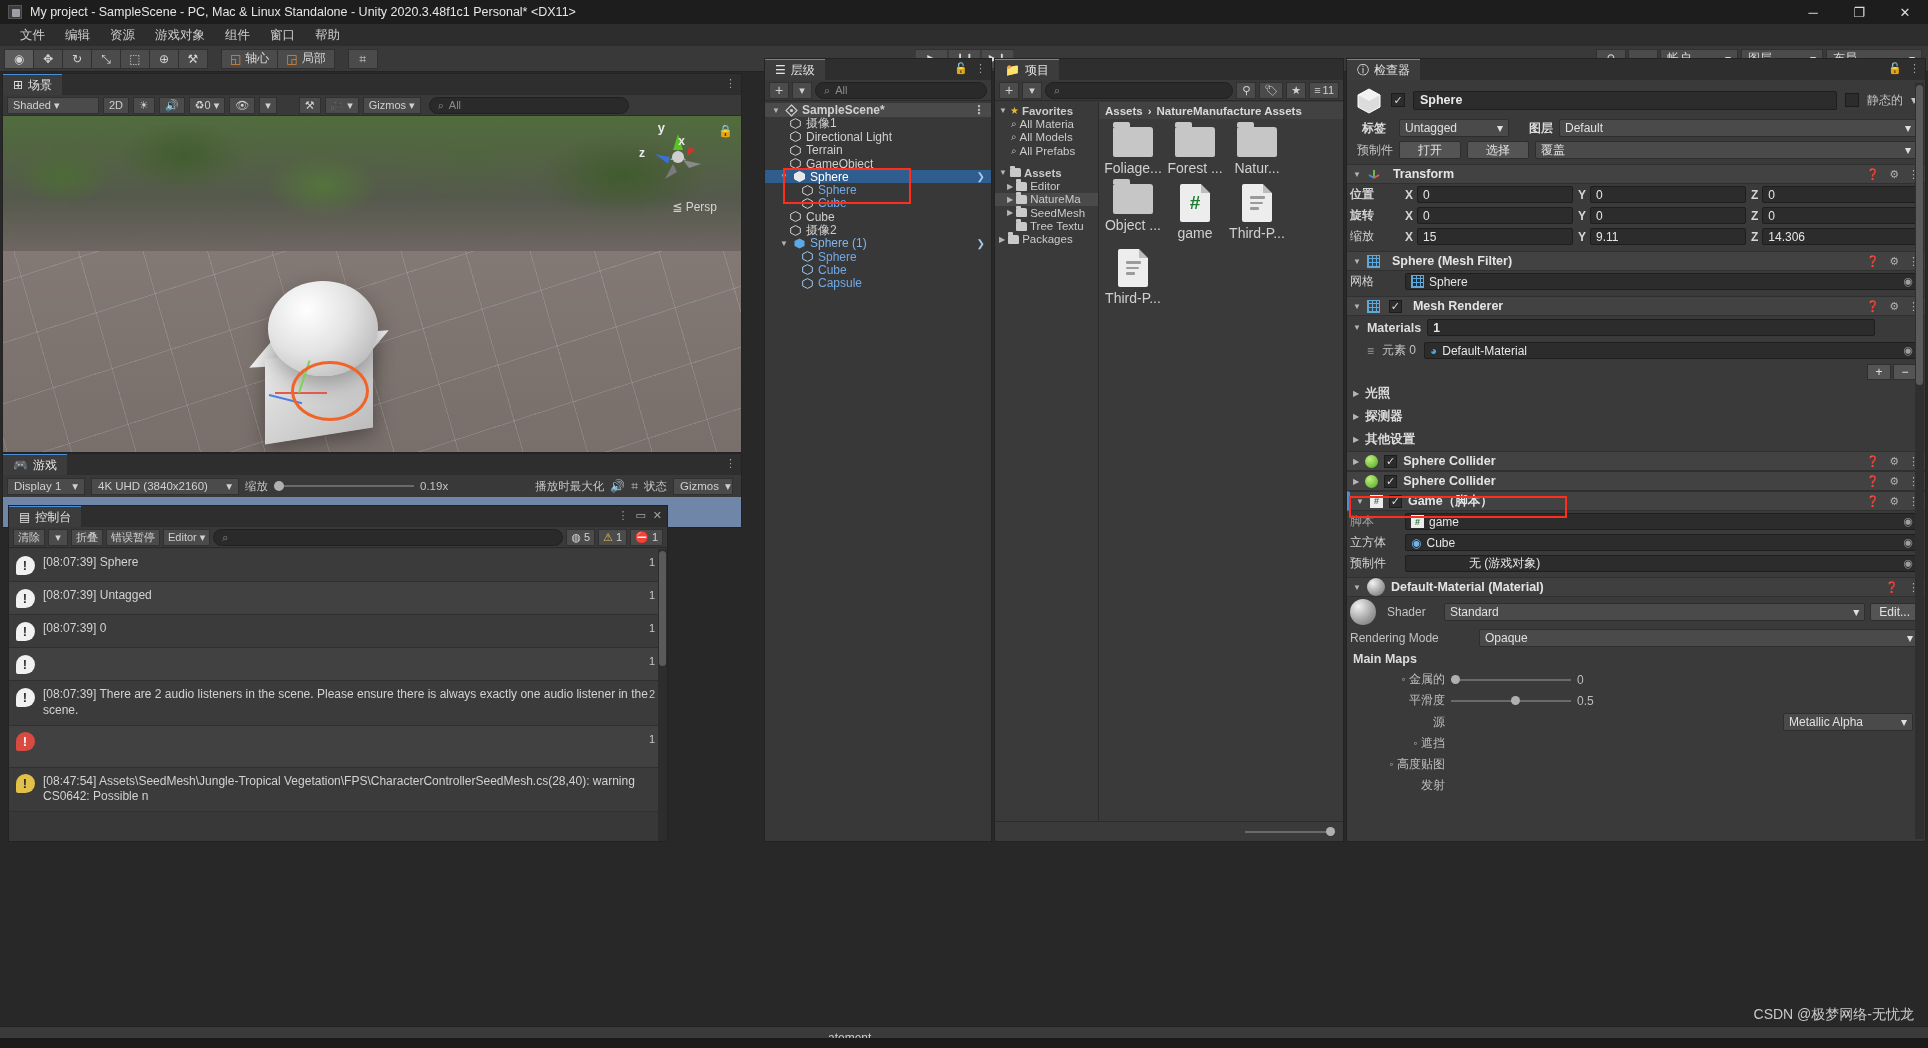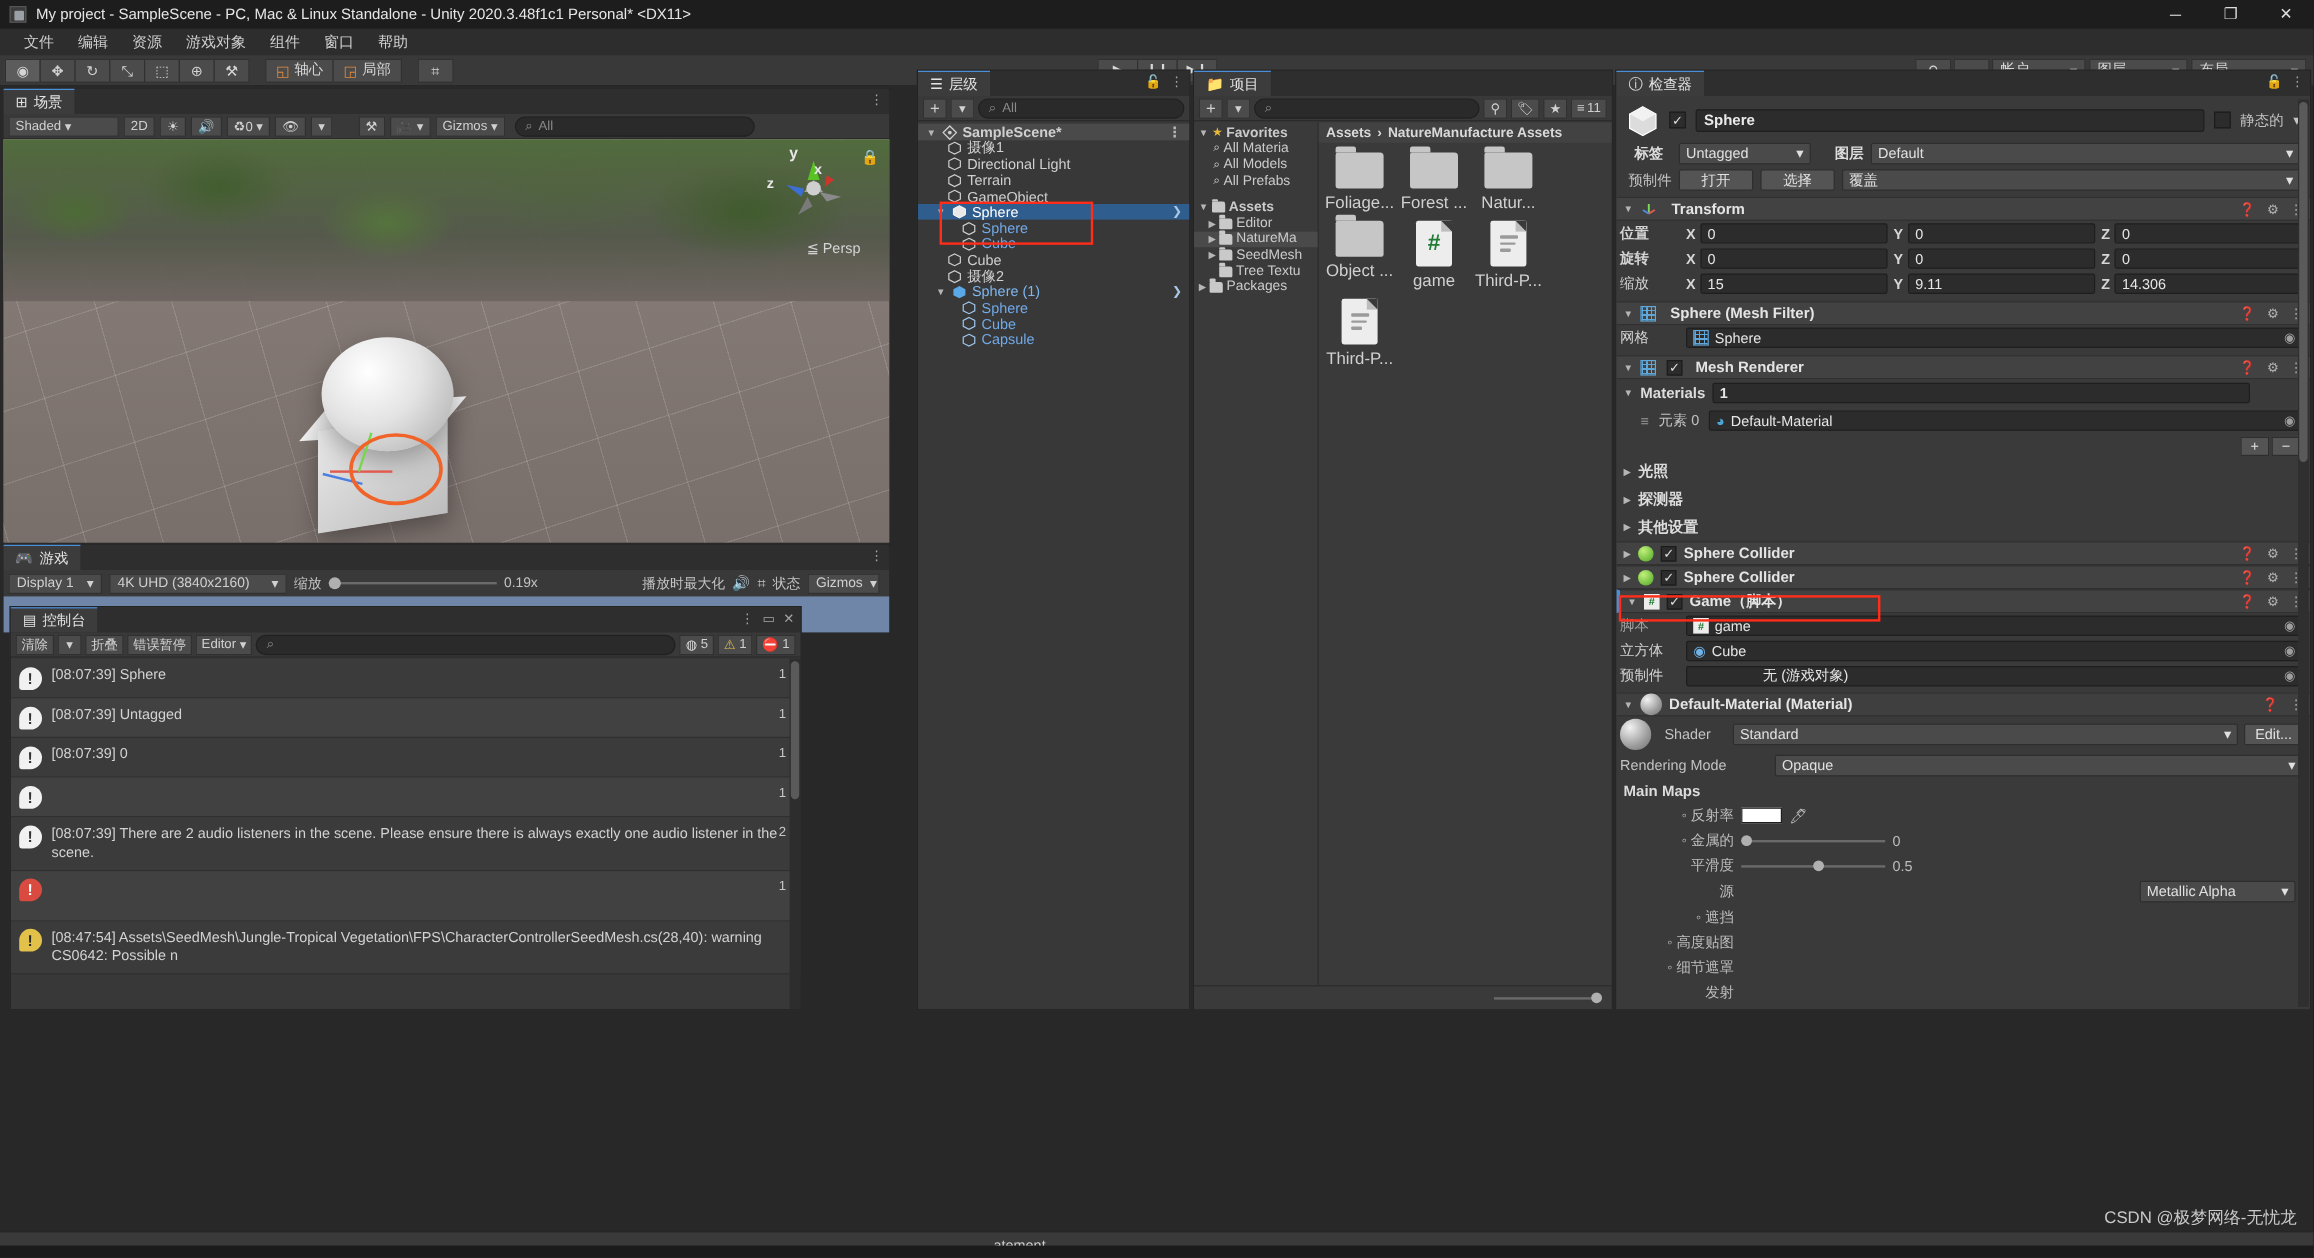--- a/index.html
+++ b/index.html
@@ -1074,28 +1074,20 @@
             <span>▾</span>
         </div>
       </div>
       <div class="sec-row">
         <span>Main Maps</span>
       </div>
 
       <div class="prop-row">
         <span class="prop-lab">
           <span>◦</span>
-          <span>反射率</span>
-        </span>
-        <div class="swatch"></div>
-        <span>🖊</span>
-      </div>
-      <div class="prop-row">
-        <span class="prop-lab">
-          <span>◦</span>
           <span>金属的</span>
         </span>
         <div class="minislider">
             <div class="k" style="left:0"></div>
           </div>
         <span>0</span>
       </div>
       <div class="prop-row">
         <span class="prop-lab">平滑度</span>
         <div class="minislider">
@@ -1116,26 +1108,20 @@
           <span>遮挡</span>
         </span>
       </div>
       <div class="prop-row">
         <span class="prop-lab">
           <span>◦</span>
           <span>高度贴图</span>
         </span>
       </div>
       <div class="prop-row">
-        <span class="prop-lab">
-          <span>◦</span>
-          <span>细节遮罩</span>
-        </span>
-      </div>
-      <div class="prop-row">
         <span class="prop-lab">发射</span>
 
       </div>
 
     </div>
     <div class="insp-scroll">
         <div class="thumb"></div>
       </div>
   </div>
 

